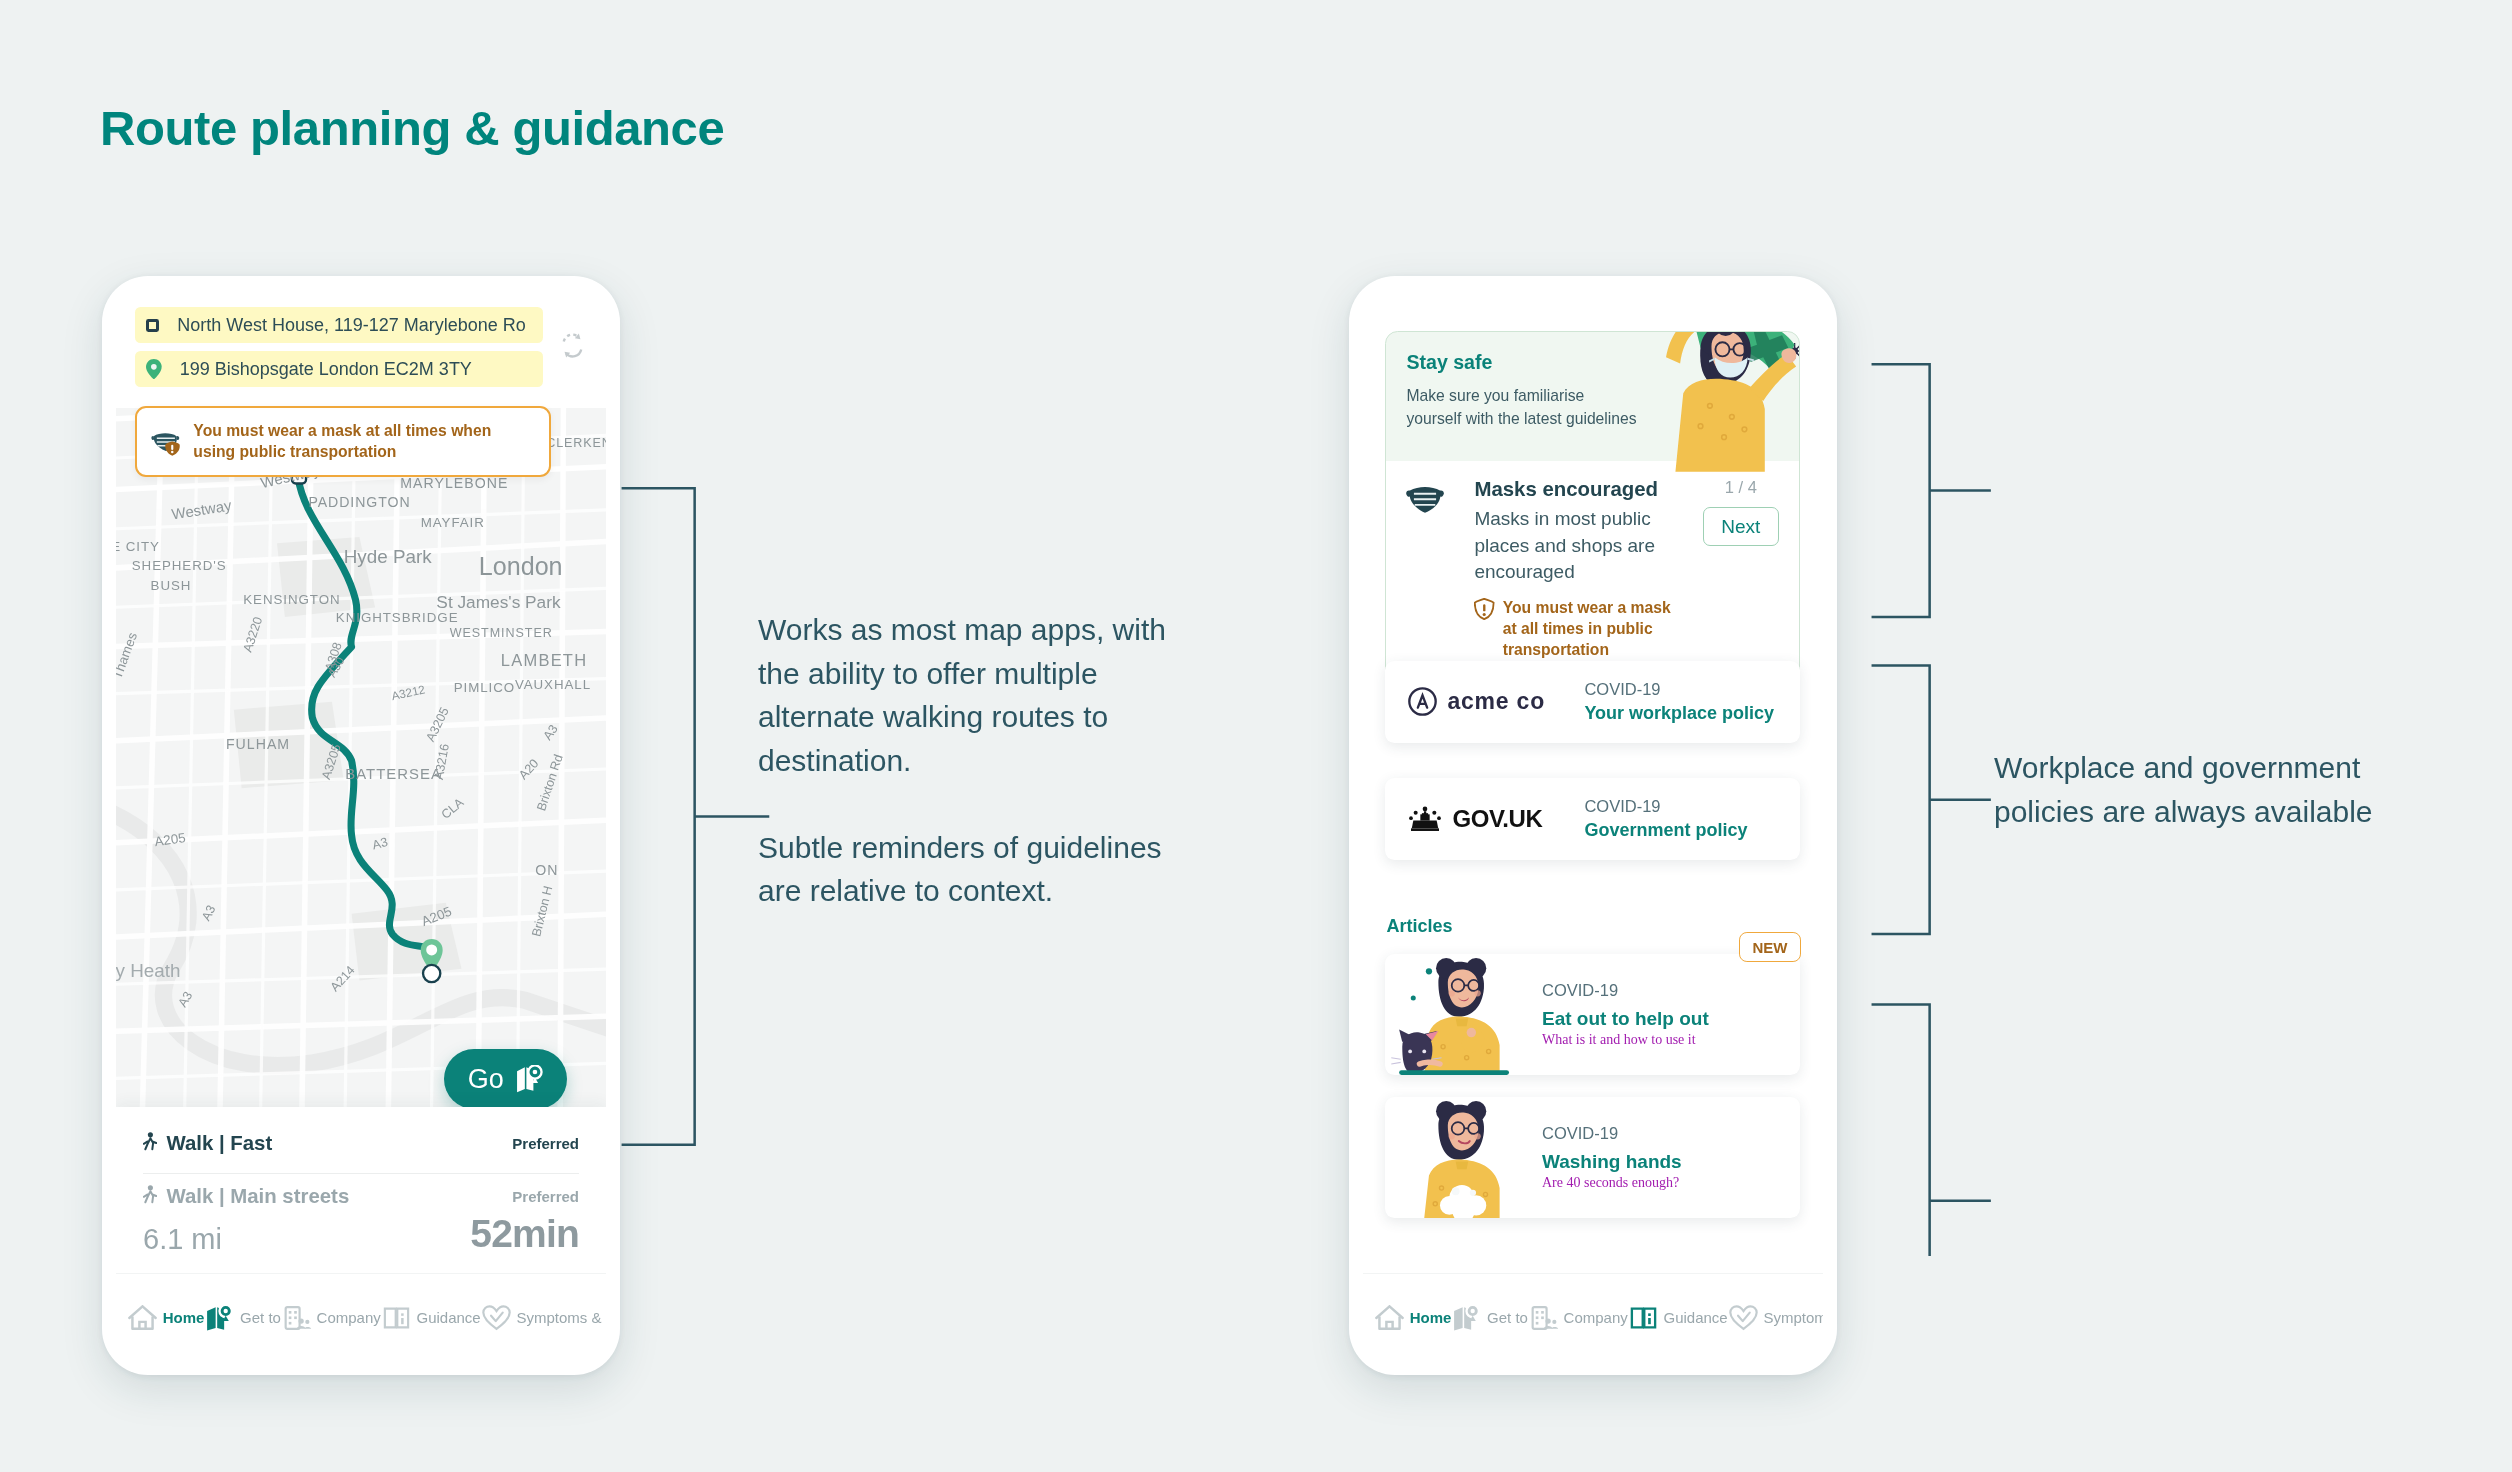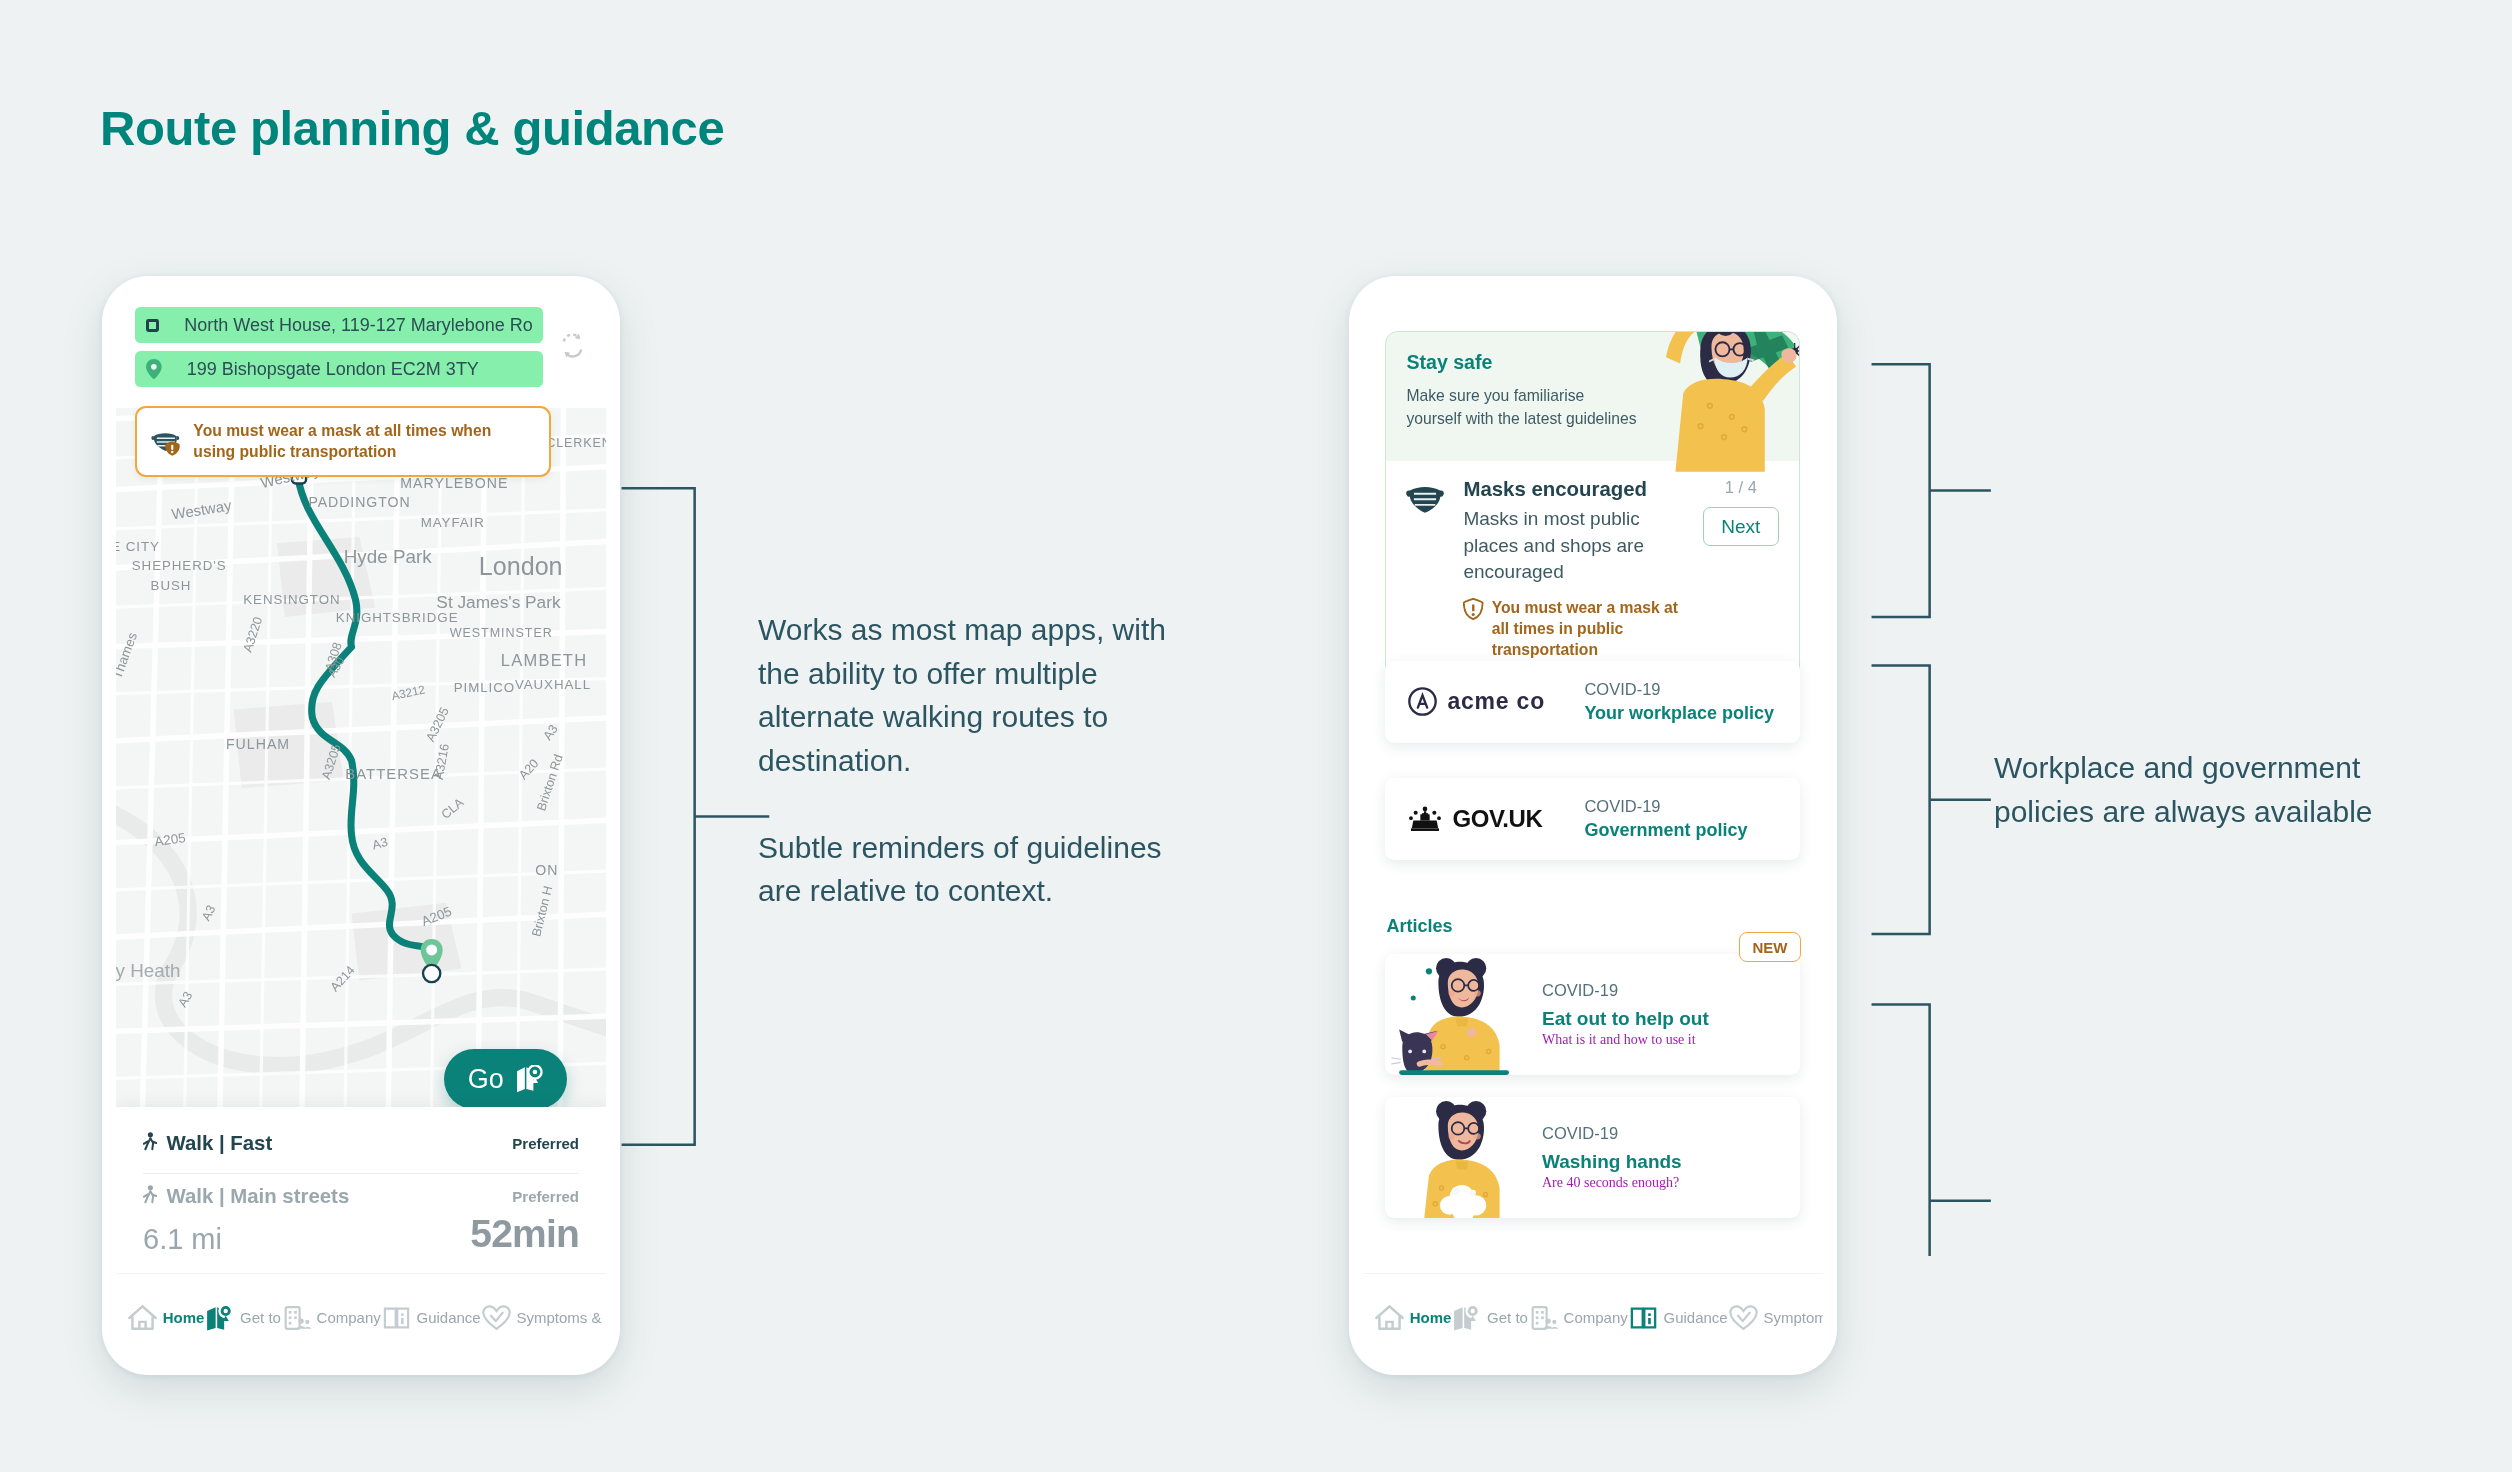--- a/index.html
+++ b/index.html
@@ -27,22 +27,22 @@
     overflow: hidden;
   }
   .phone-inner { position: absolute; inset: 14px; border-radius: 33px; overflow: hidden; background:#fff; }
 
   #phone-1 { left: 102px; top: 276px; width: 518px; height: 1099px; }
   #phone-2 { left: 1349px; top: 276px; width: 488px; height: 1099px; }
 
   
   .search-wrap { position: absolute; left: 0; top: 0; width: 100%; padding: 17.3px 19px 12.6px 19px; background:#fff; z-index: 6; }
   .field {
-    display: flex; align-items: center; gap: 25px;
-    background: #86efac; border-radius: 5.5px;
+    display: flex; align-items: center; gap: 18px;
+    background: #fef9c3; border-radius: 5.5px;
     height: 36px; padding: 0 11px; margin-bottom: 7.9px;
     width: 408px;
   }
   .field .txt { font-size: 18px; color: #2d4d56; white-space: nowrap; overflow: hidden; }
   .sq-icon { width: 13.3px; height: 13.3px; border: 3.1px solid #26404b; border-radius: 2.4px; flex:0 0 auto; }
   .pin-icon { width: 15.7px; height: 20.4px; flex: 0 0 auto; }
   .swap-btn { position: absolute; right: 20.4px; top: 42px; width: 27px; height: 27px; opacity:.45; }
 
   
   .warn-banner {
@@ -100,21 +100,21 @@
   .g-scroll { position:absolute; inset: 0 0 88px 0; overflow:hidden; background:#fff; }
   .stay-card {
     position:absolute; left: 22px; top: 41px; width: 415px;
     border: 1.6px solid #cfe5d4; border-radius: 12.6px; overflow:hidden;
     background:#f0f7f1;
   }
   .stay-top { position: relative; height: 129px; padding: 19px 20.4px; }
   .stay-title { font-size: 19.6px; font-weight: bold; color:#0b8279; }
   .stay-sub { font-size: 15.7px; color:#3d5b64; line-height:1.45; margin-top: 11px; max-width: 236px; }
   .stay-illus { position:absolute; right: -4.7px; top: -41px; width: 196px; height: 181px; }
-  .stay-bottom { background:#fff; padding: 17.3px 20.4px 19px 20.4px; display:flex; gap: 19px; justify-content: flex-end; }
+  .stay-bottom { background:#fff; padding: 17.3px 20.4px 19px 20.4px; display:flex; gap: 30px; justify-content: flex-end; }
   .gl-title { font-size: 20.4px; font-weight: bold; color:#23454f; }
   .gl-desc { font-size: 19px; color:#3d5b64; line-height:1.4; margin-top: 4.7px; max-width: 228px; }
   .gl-warn { display:flex; gap:7.9px; align-items:flex-start; margin-top: 11px; }
   .gl-warn .t { font-size: 15.7px; font-weight:bold; color:#a3651a; line-height:1.35; max-width:212px; }
   .gl-right { margin-left:auto; display:flex; flex-direction:column; align-items:center; gap:9.4px; }
   .gl-count { font-size: 16.5px; color:#9aa7ac; }
   .next-btn {
     border: 1.6px solid #9ed0b4; border-radius: 7px; background:#fff;
     padding: 7.9px 17.3px; font-size: 19px; color:#0b8279; font-weight:500;
   }

